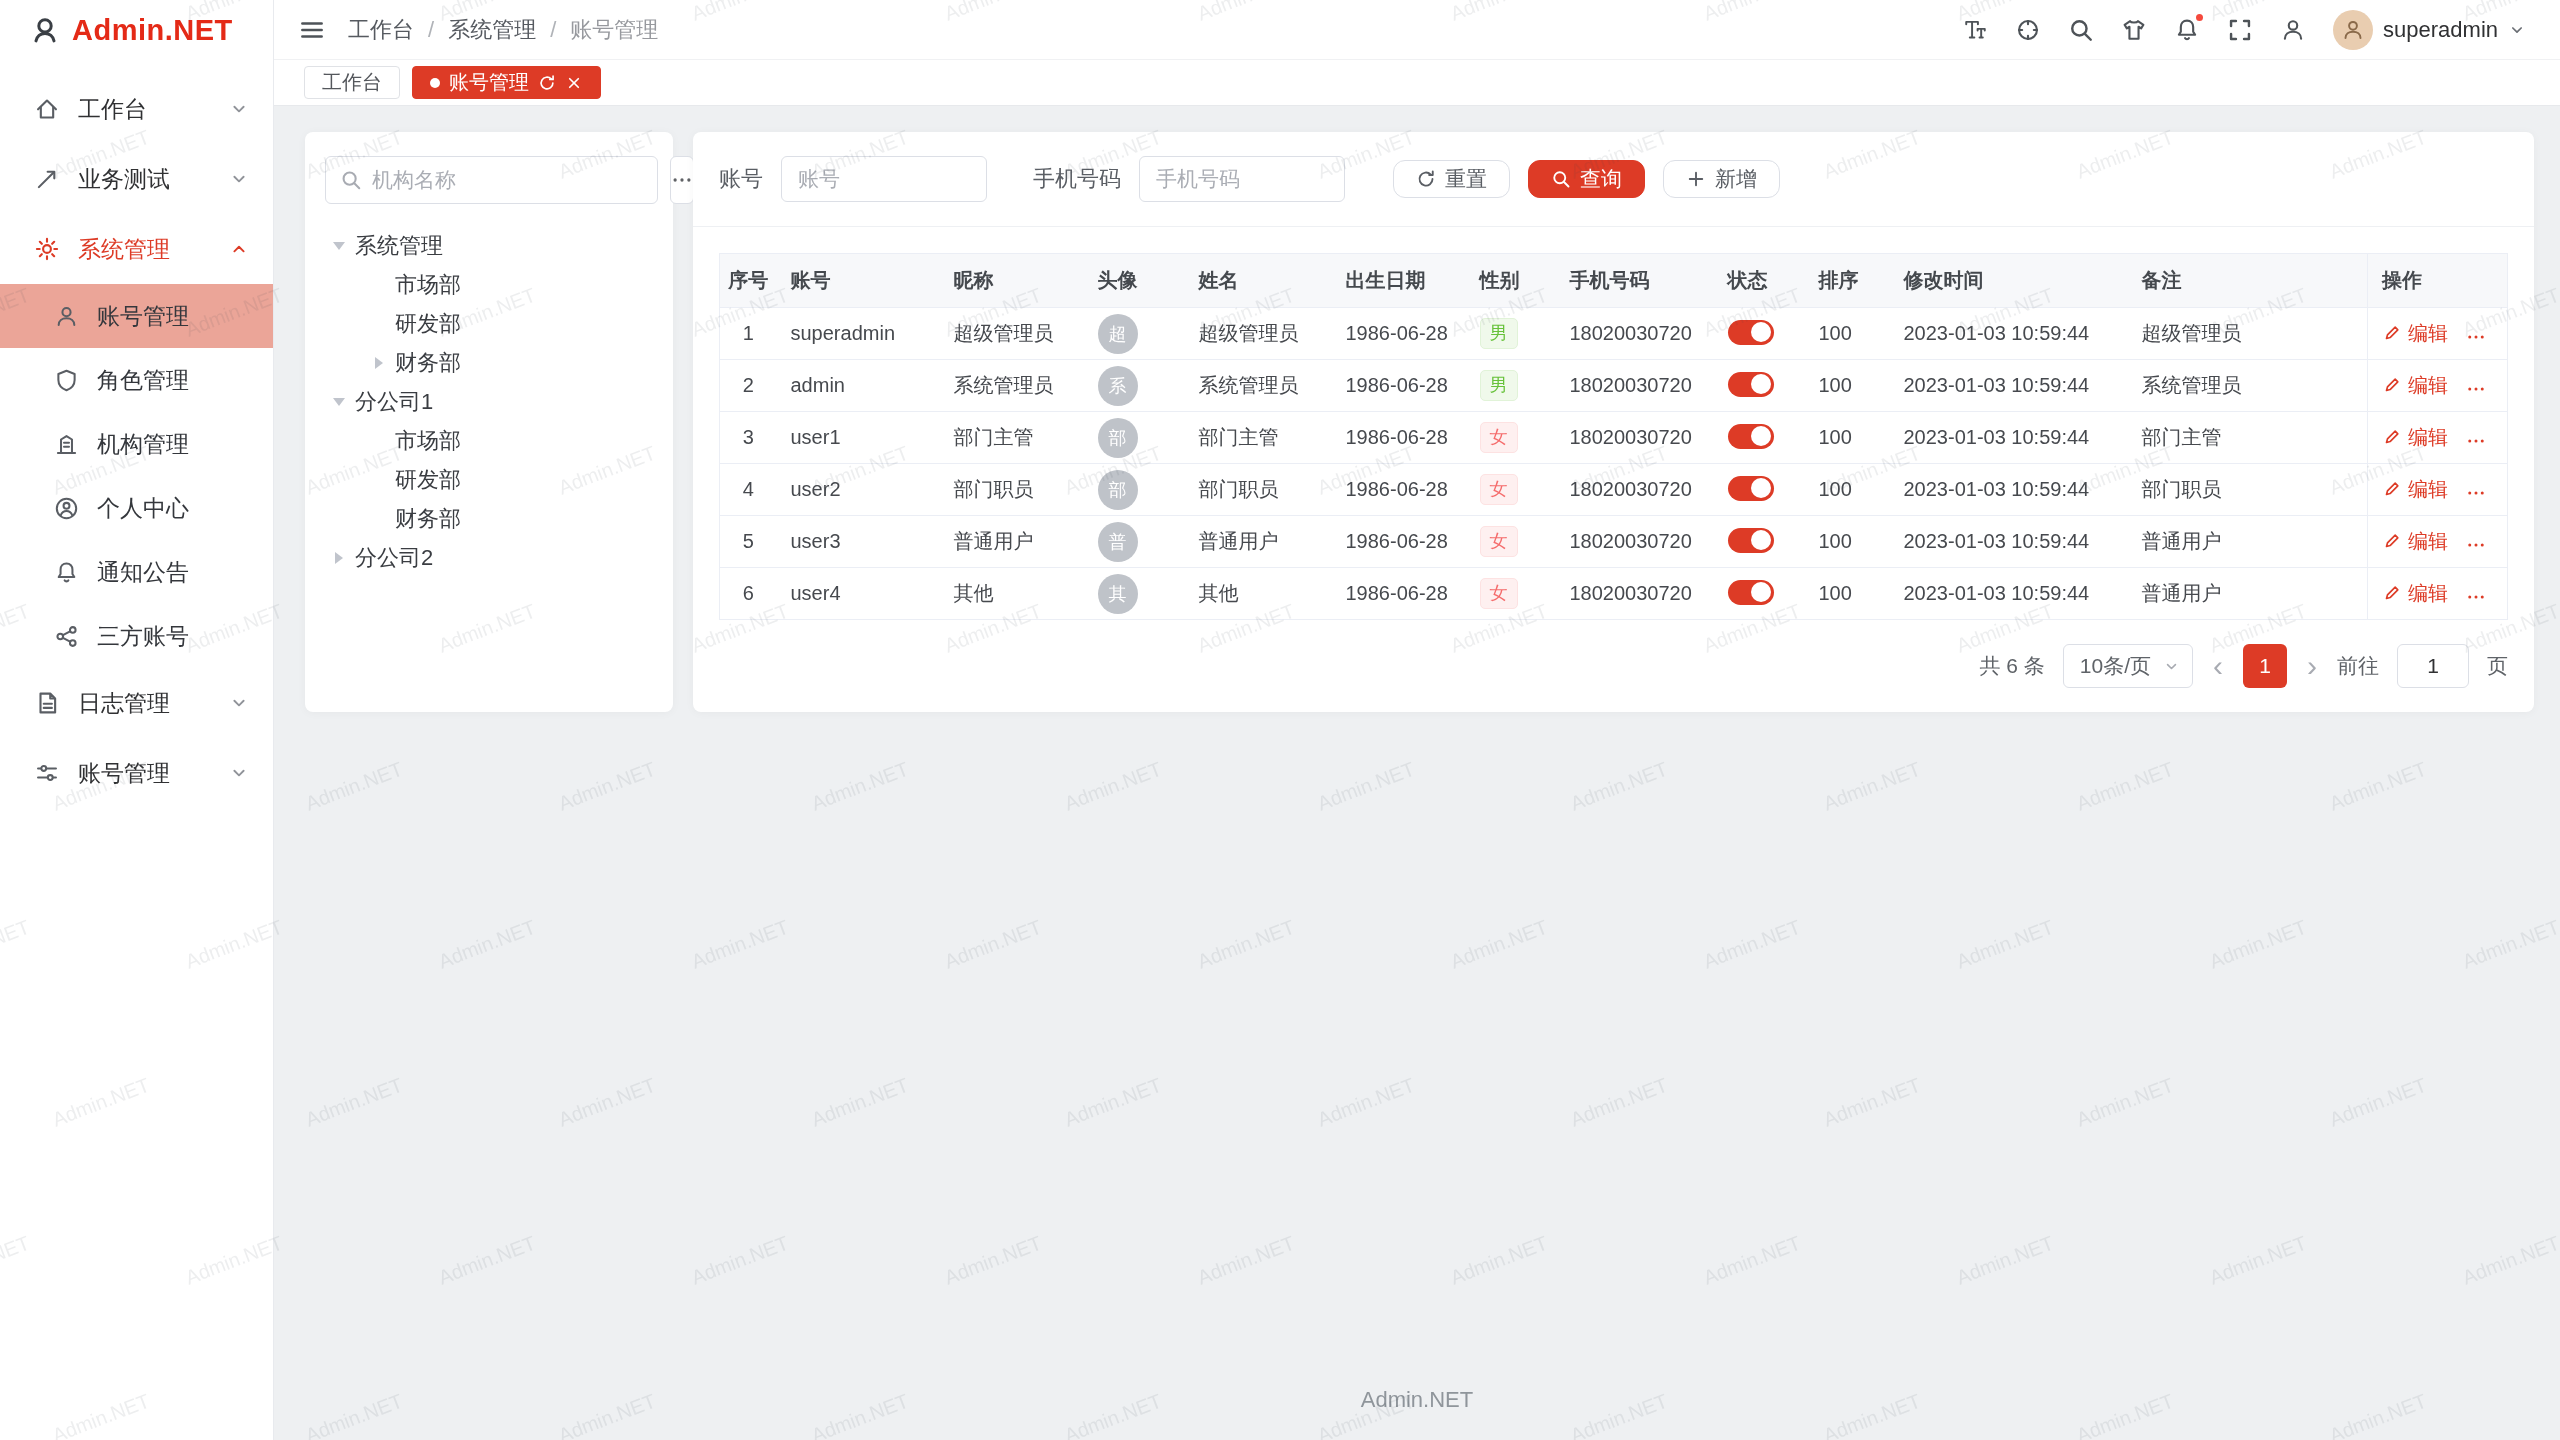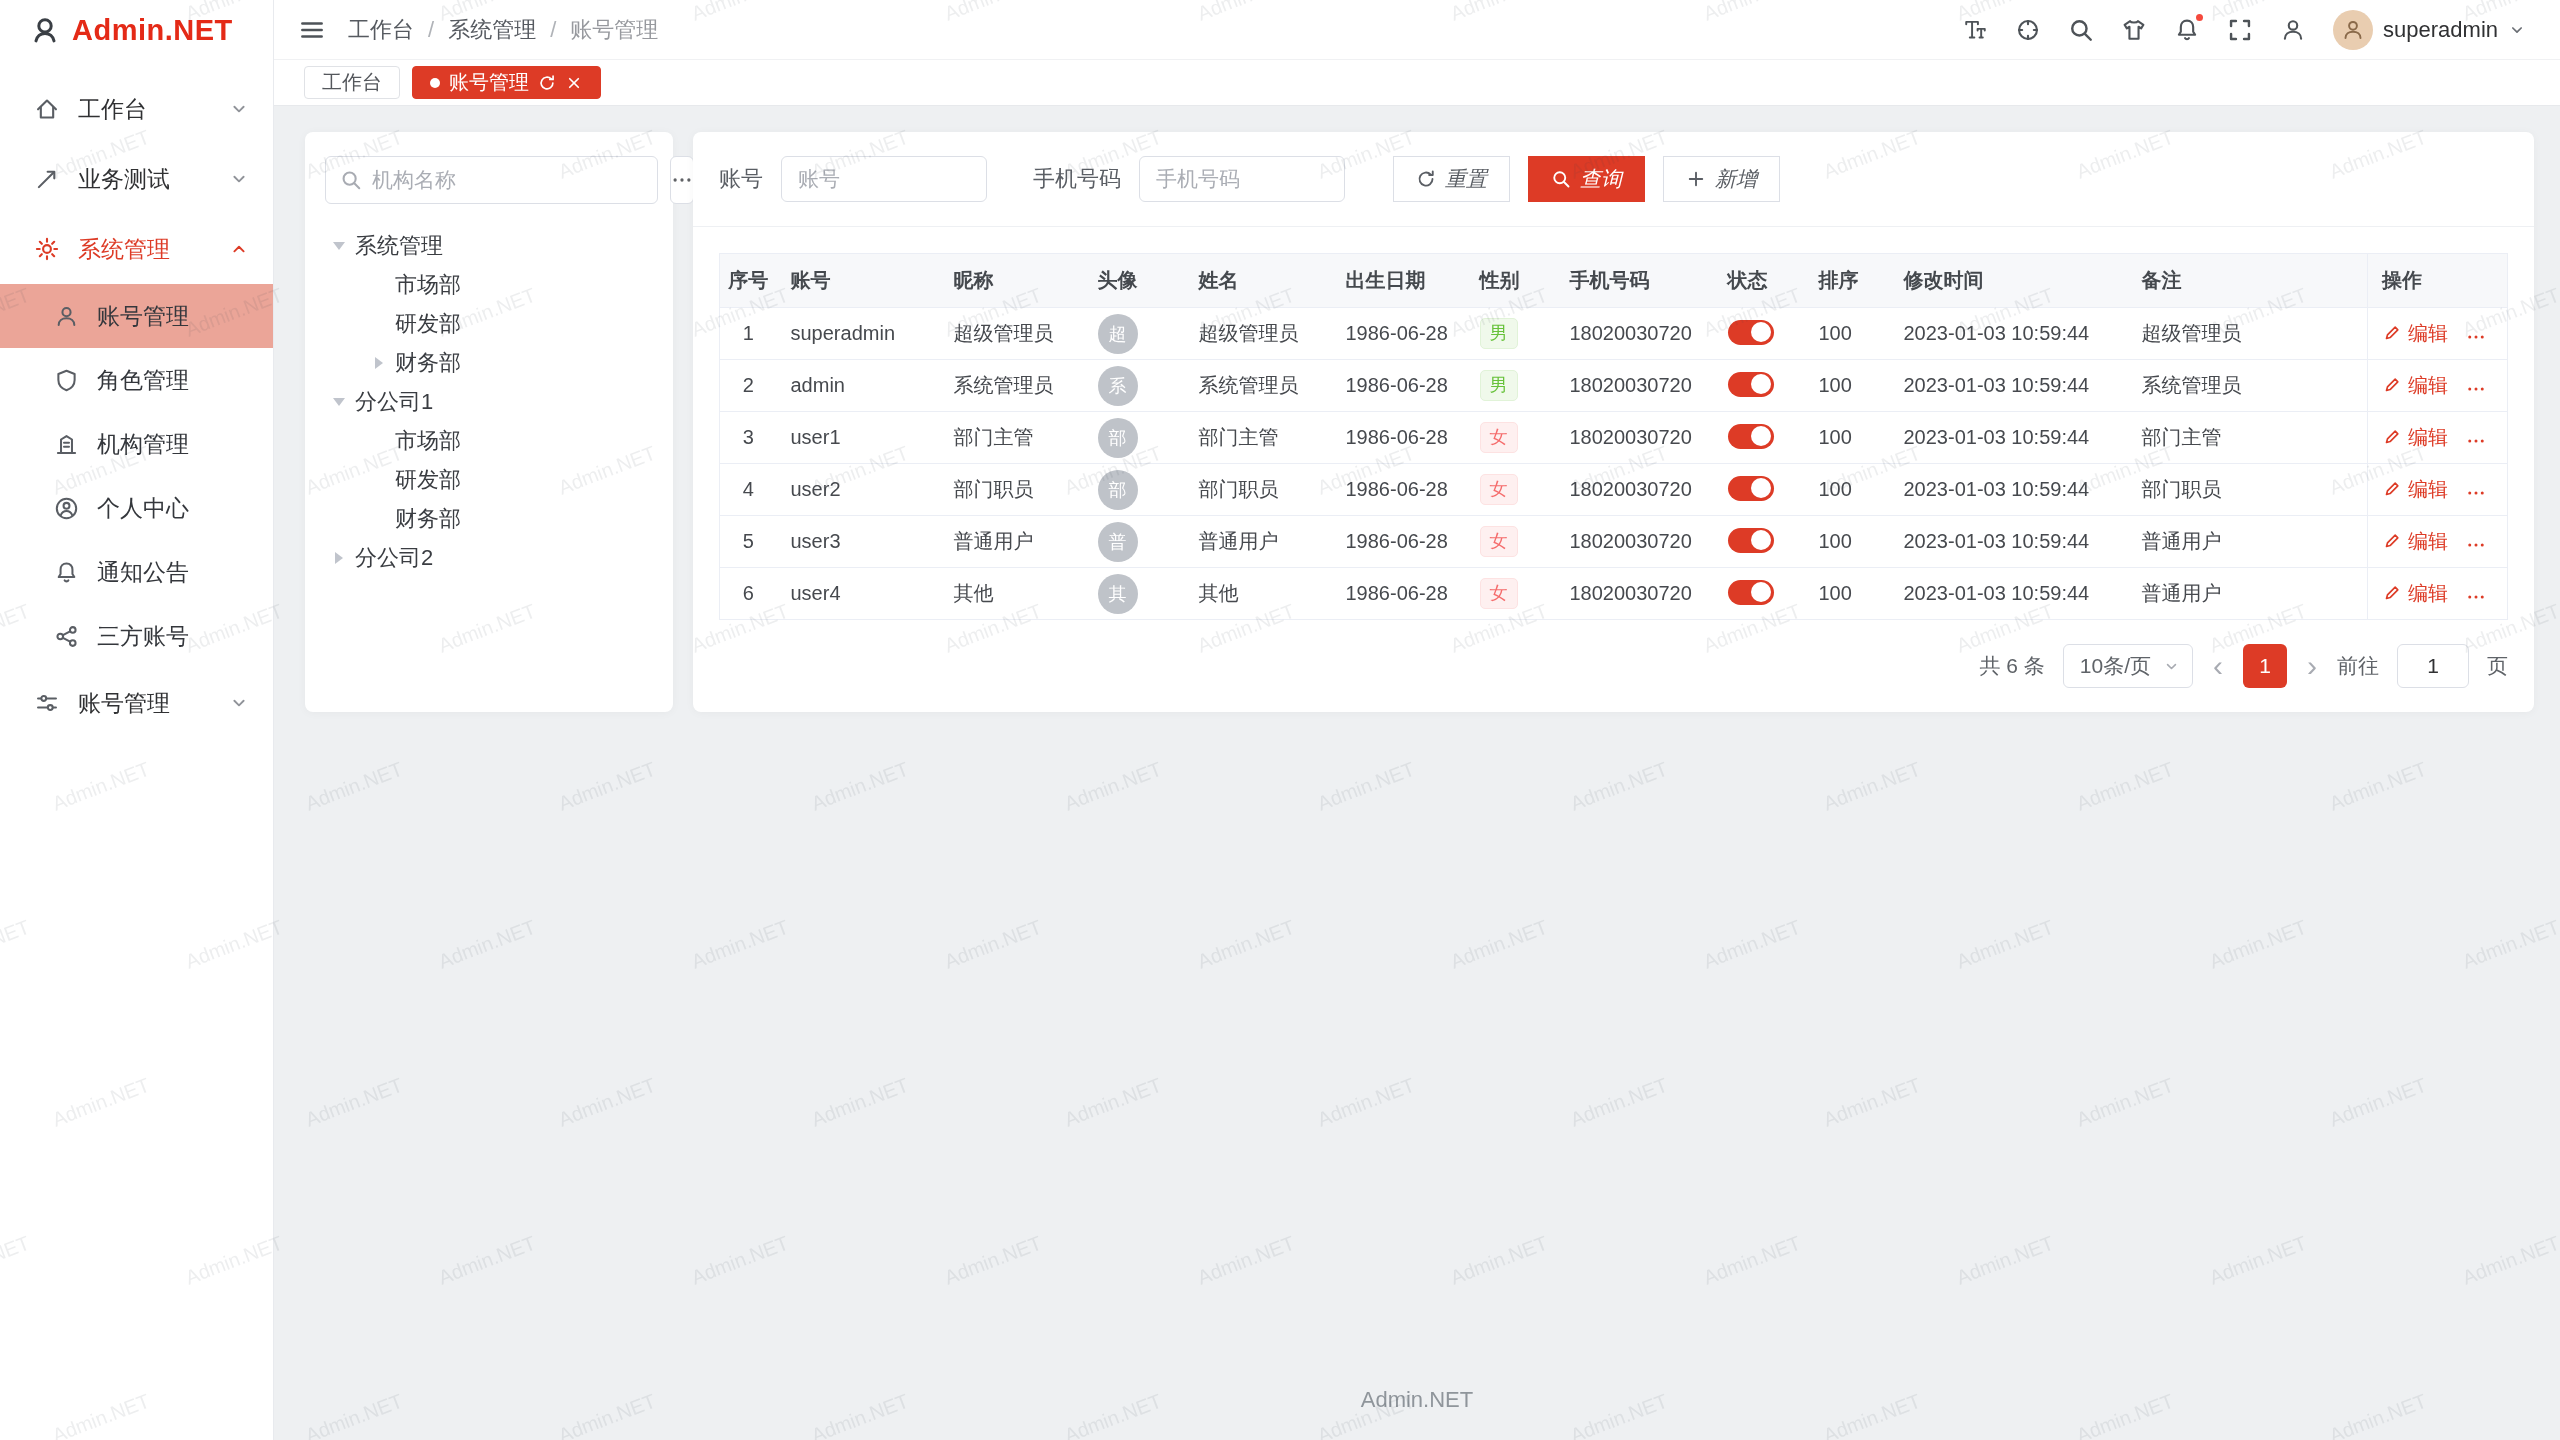--- a/index.html
+++ b/index.html
@@ -86,22 +86,22 @@
                 border-top:8px solid #c0c4cc; }
   .caret-right { width:0; height:0; border-top:6px solid transparent; border-bottom:6px solid transparent;
                  border-left:8px solid #c0c4cc; }
 
   
   .table-card { flex:1; padding:24px 26px; display:flex; flex-direction:column; }
   .filter-row { display:flex; align-items:center; gap:18px; font-size:22px; color:#5a5e64; }
   .f-input { width:206px; height:46px; border:1px solid #dcdfe6; border-radius:6px;
              padding:0 16px; font-size:21px; color:#303133; outline:none; }
   .lbl-phone { margin-left:28px; }
-  .btn { height:46px; border-radius:0; display:inline-flex; align-items:center; gap:9px;
-         padding:0 22px; font-size:21px; border:1px solid #dcdfe6; background:#fff; color:#5a5e64; cursor:pointer;font-style:italic; }
+  .btn { height:38px; border-radius:12px; display:inline-flex; align-items:center; gap:9px;
+         padding:0 22px; font-size:21px; border:1px solid #dcdfe6; background:#fff; color:#5a5e64; cursor:pointer; }
   .btn .b-ic { width:20px; height:20px; display:inline-flex; }
   .btn-reset { margin-left:30px; }
   .btn-primary { background:#dd3b26; border-color:#dd3b26; color:#fff; }
   .divider { height:1px; background:#eef0f3; margin:24px -26px 0 -26px; }
 
   table { width:100%; border-collapse:collapse; table-layout:fixed; margin-top:26px;
           font-size:20px; color:#46494e; border:1px solid #ebeef5; }
   th { height:54px; background:#f7f8fa; text-align:left; padding:0 14px; font-weight:bold;
        color:#45494e; border-bottom:1px solid #ebeef5; white-space:nowrap; overflow:hidden; }
   td { height:52px; text-align:left; padding:0 14px; border-bottom:1px solid #ebeef5;
@@ -247,20 +247,34 @@
       <div class="submenu-item">
         <span class="mi-icon">
           <svg viewBox="0 0 16 16" fill="none" stroke="currentColor" stroke-width="1.3" stroke-linecap="round" stroke-linejoin="round">
             <circle cx="4" cy="8" r="1.8"></circle>
             <circle cx="12" cy="3.8" r="1.8"></circle>
             <circle cx="12" cy="12.2" r="1.8"></circle>
             <path d="M5.7 7.1 L10.3 4.7 M5.7 8.9 L10.3 11.3"></path>
           </svg>
         </span>
         <span class="mi-label">三方账号</span>
+      </div>
+      <div class="menu-item">
+        <span class="mi-icon">
+          <svg viewBox="0 0 16 16" fill="none" stroke="currentColor" stroke-width="1.3" stroke-linecap="round" stroke-linejoin="round">
+            <path d="M4 2.2 H10 L13 5.2 V13.8 H4 Z M10 2.2 V5.2 H13"></path>
+            <path d="M6 8.5 H11 M6 11 H11"></path>
+          </svg>
+        </span>
+        <span class="mi-label">日志管理</span>
+        <span class="mi-arrow">
+          <svg viewBox="0 0 16 16" fill="none" stroke="currentColor" stroke-width="1.5" stroke-linecap="round" stroke-linejoin="round">
+            <path d="M4.3 6.2 L8 9.9 L11.7 6.2"></path>
+          </svg>
+        </span>
       </div>
       <div class="menu-item">
         <span class="mi-icon">
           <svg viewBox="0 0 16 16" fill="none" stroke="currentColor" stroke-width="1.3" stroke-linecap="round" stroke-linejoin="round">
             <path d="M2.5 5.2 H13.5 M2.5 10.8 H13.5"></path>
             <circle cx="6" cy="5.2" r="1.5" fill="#fff"></circle>
             <circle cx="10" cy="10.8" r="1.5" fill="#fff"></circle>
           </svg>
         </span>
         <span class="mi-label">账号管理</span>

